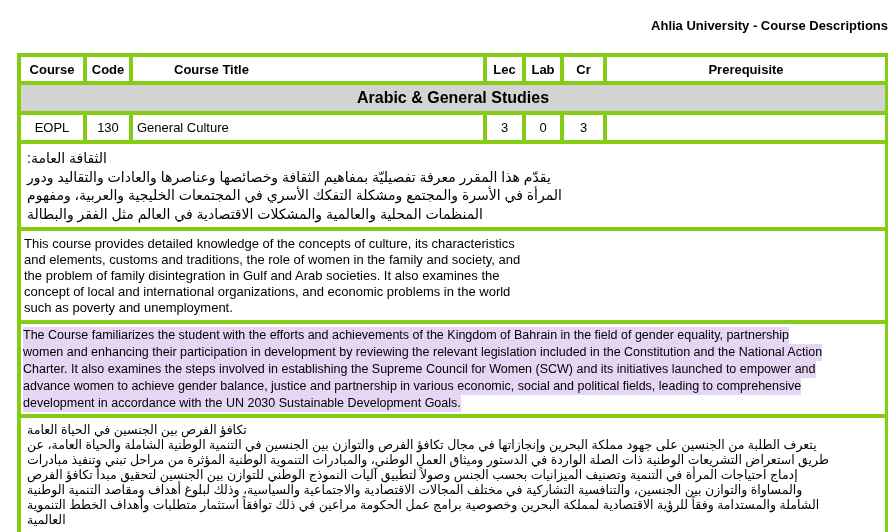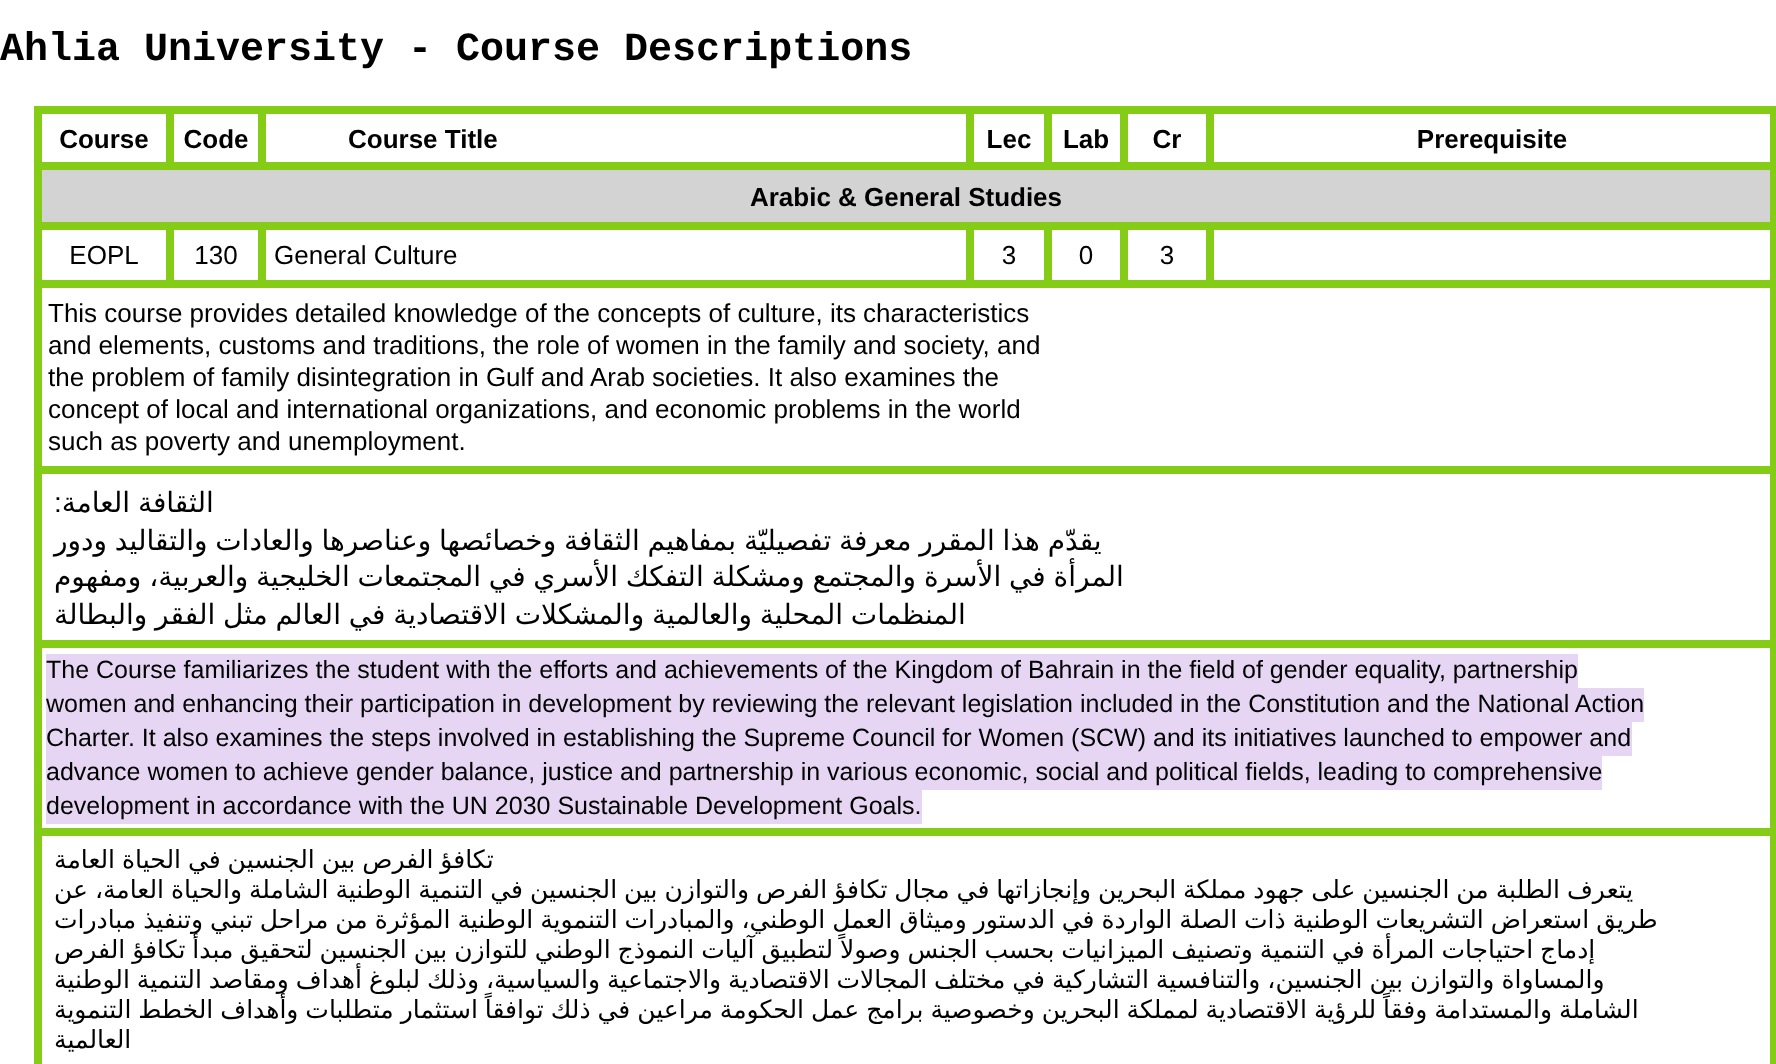--- a/index.html
+++ b/index.html
@@ -1,36 +1,36 @@
 <!DOCTYPE html>
 <html><head>
 <meta charset="utf-8">
 <style>
   html,body{margin:0;padding:0;}
   body{
     width:888px;height:532px;overflow:hidden;background:#ffffff;
     font-family:"Liberation Sans","DejaVu Sans",sans-serif;color:#000;
   }
   .page-title{
-    margin:16px 0 0 0;text-align:left;font-size:20px;font-weight:bold;
-    line-height:20px;letter-spacing:0px;font-family:Liberation Mono, monospace;
+    margin:16px 0 0 0;text-align:right;font-size:13px;font-weight:bold;
+    line-height:20px;letter-spacing:0px;
   }
   table.course-table{
     border-collapse:collapse;table-layout:fixed;width:868px;
     margin:17px 0 0 17px;
   }
   td,th{
     border:4px solid #84cc16;padding:1px 4px;font-size:13px;vertical-align:top;
     overflow:hidden;
   }
   th{font-weight:bold;text-align:center;height:22px;vertical-align:middle;}
   th.left{text-align:left;padding-left:41px;}
   tr.section-row td{
     background:#d3d3d3;font-weight:bold;text-align:center;height:24px;
-    vertical-align:middle;font-size:13px;
+    vertical-align:middle;font-size:16px;
   }
   tr.data-row td{height:23px;vertical-align:middle;}
   .center{text-align:center;}
   .desc-cell{padding:5px 3px 4px 3px;}
   .desc-line{line-height:16px;white-space:nowrap;}
   .desc2-cell{padding:3px 3px 2px 2px;}
   .desc2-line{line-height:17px;font-size:12.5px;white-space:nowrap;width:fit-content;}
   .arabic-cell{direction:rtl;text-align:left;padding:5px 6px 4px 6px;}
   .ar1-line{font-size:14px;line-height:18.5px;white-space:nowrap;text-align:left;direction:rtl;}
   .ar2-line{font-size:12.5px;line-height:15px;white-space:nowrap;text-align:left;direction:rtl;}
@@ -72,35 +72,35 @@
     <td class="center">EOPL</td>
     <td class="center">130</td>
     <td>General Culture</td>
     <td class="center">3</td>
     <td class="center">0</td>
     <td class="center">3</td>
     <td class="center"></td>
   </tr>
 
   <tr>
+    <td colspan="7" class="arabic-cell">
+      <div class="ar1-line">الثقافة العامة:</div>
+      <div class="ar1-line">يقدّم هذا المقرر معرفة تفصيليّة بمفاهيم الثقافة وخصائصها وعناصرها والعادات والتقاليد ودور</div>
+      <div class="ar1-line">المرأة في الأسرة والمجتمع ومشكلة التفكك الأسري في المجتمعات الخليجية والعربية، ومفهوم</div>
+      <div class="ar1-line">المنظمات المحلية والعالمية والمشكلات الاقتصادية في العالم مثل الفقر والبطالة</div>
+    </td>
+  </tr>
+
+  <tr>
     <td colspan="7" class="desc-cell">
       <div class="desc-line">This course provides detailed knowledge of the concepts of culture, its characteristics</div>
       <div class="desc-line">and elements, customs and traditions, the role of women in the family and society, and</div>
       <div class="desc-line">the problem of family disintegration in Gulf and Arab societies. It also examines the</div>
       <div class="desc-line">concept of local and international organizations, and economic problems in the world</div>
       <div class="desc-line">such as poverty and unemployment.</div>
-    </td>
-  </tr>
-
-  <tr>
-    <td colspan="7" class="arabic-cell">
-      <div class="ar1-line">الثقافة العامة:</div>
-      <div class="ar1-line">يقدّم هذا المقرر معرفة تفصيليّة بمفاهيم الثقافة وخصائصها وعناصرها والعادات والتقاليد ودور</div>
-      <div class="ar1-line">المرأة في الأسرة والمجتمع ومشكلة التفكك الأسري في المجتمعات الخليجية والعربية، ومفهوم</div>
-      <div class="ar1-line">المنظمات المحلية والعالمية والمشكلات الاقتصادية في العالم مثل الفقر والبطالة</div>
     </td>
   </tr>
 
 
   <tr>
     <td colspan="7" class="desc2-cell">
       <div class="desc2-line hl">The Course familiarizes the student with the efforts and achievements of the Kingdom of Bahrain in the field of gender equality, partnership</div>
       <div class="desc2-line hl">women and enhancing their participation in development by reviewing the relevant legislation included in the Constitution and the National Action</div>
       <div class="desc2-line hl">Charter. It also examines the steps involved in establishing the Supreme Council for Women (SCW) and its initiatives launched to empower and</div>
       <div class="desc2-line hl">advance women to achieve gender balance, justice and partnership in various economic, social and political fields, leading to comprehensive</div>

